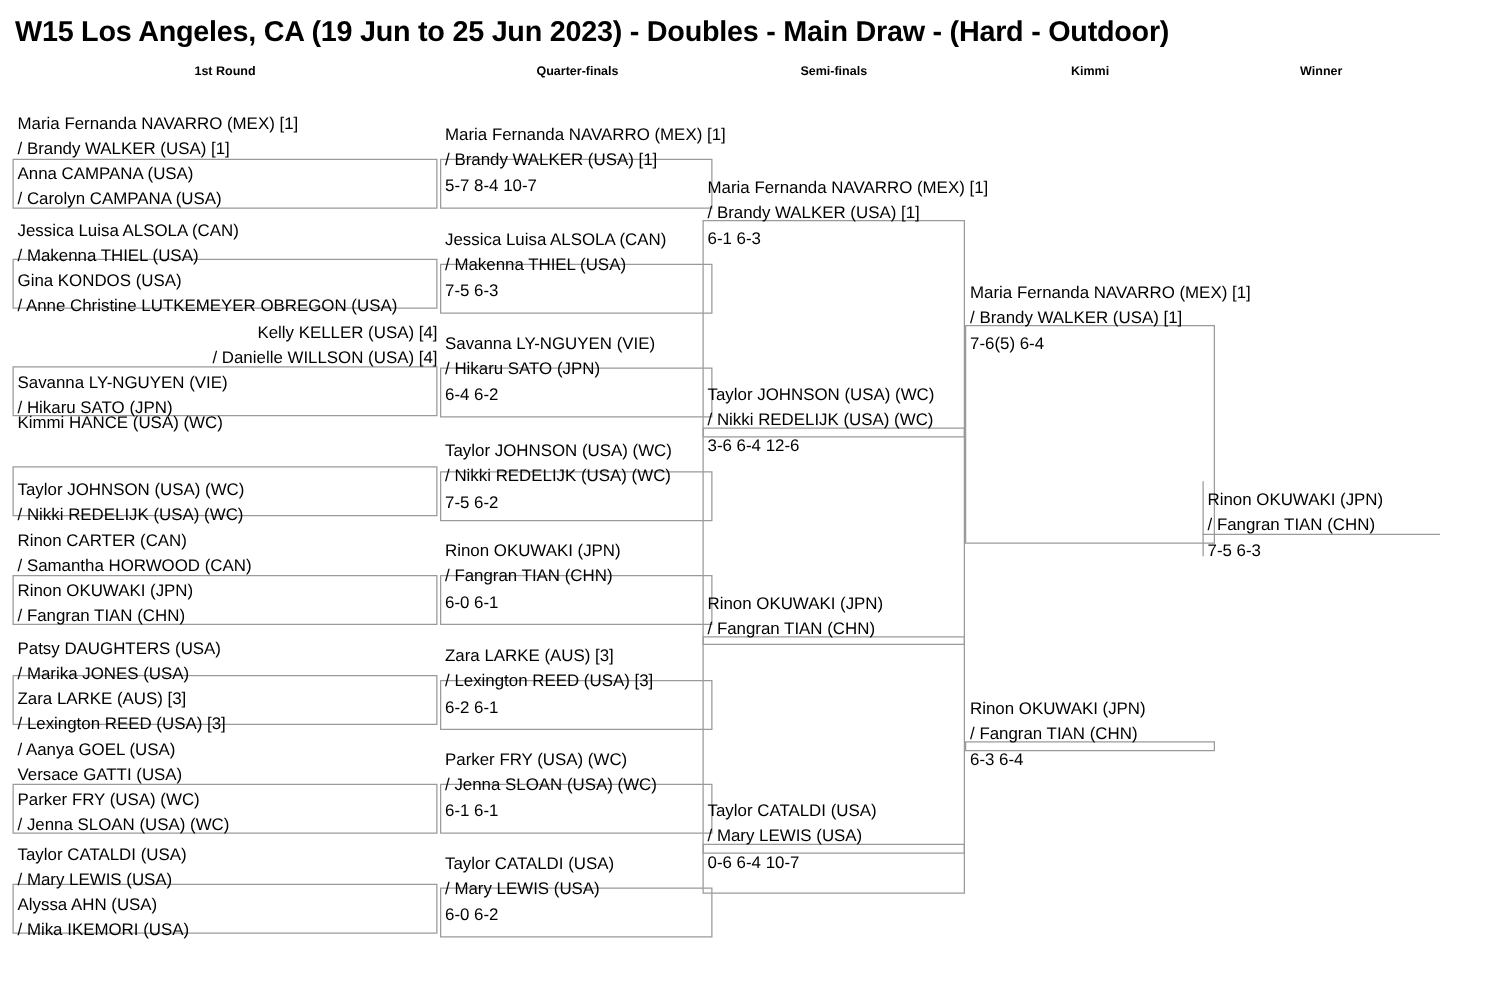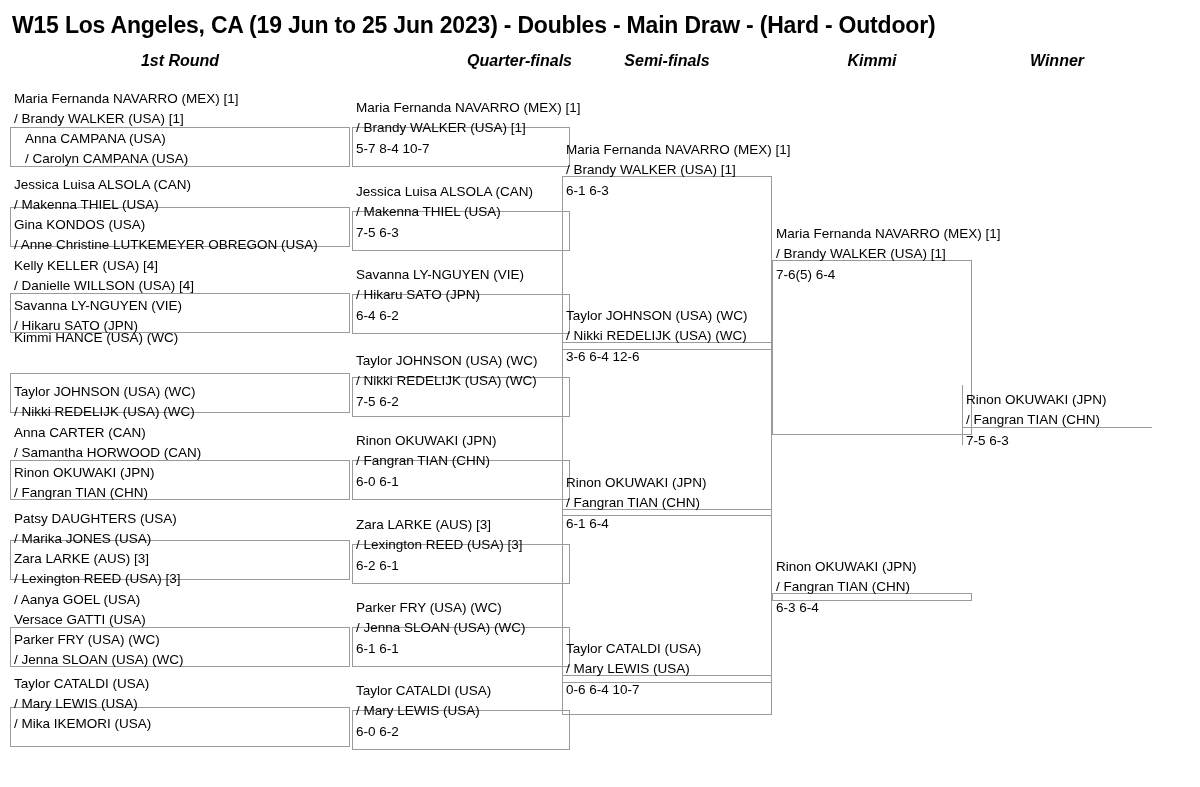--- a/index.html
+++ b/index.html
@@ -22,28 +22,27 @@
     top: 12px;
     font-size: 23px;
     font-weight: bold;
     letter-spacing: -0.2px;
     white-space: nowrap;
   }
 
   .round-header {
     position: absolute;
     top: 52px;
-    font-size: 16px;
+    font-size: 10px;
     font-weight: bold;
     text-align: center;
     white-space: nowrap;
-    font-style: italic;
   }
   #hdr-r1      { left: 10px;  width: 340px; }
-  #hdr-qf      { left: 352px; width: 220px; text-align: right; }
+  #hdr-qf      { left: 352px; width: 220px; }
   #hdr-sf      { left: 562px; width: 210px; }
   #hdr-final   { left: 772px; width: 200px; }
   #hdr-winner  { left: 962px; width: 190px; }
 
   
   .entry {
     position: absolute;
     font-size: 13.5px;
     line-height: 20px;
   }
@@ -119,49 +118,49 @@
 <div class="r1-box" style="top:373px;height:40px;"></div>
 <div class="r1-box" style="top:460px;height:40px;"></div>
 <div class="r1-box" style="top:540px;height:40px;"></div>
 <div class="r1-box" style="top:627px;height:40px;"></div>
 <div class="r1-box" style="top:707px;height:40px;"></div>
 
 <div class="entry r1-entry" style="top:89px;">
   <span class="nm">Maria Fernanda NAVARRO (MEX) [1]</span>
   <span class="nm">/ Brandy WALKER (USA) [1]</span>
 </div>
-<div class="entry r1-entry" style="top:129px;margin-left:11px;">
+<div class="entry r1-entry" style="top:129px;">
   <span class="nm">Anna CAMPANA (USA)</span>
   <span class="nm">/ Carolyn CAMPANA (USA)</span>
 </div>
 <div class="entry r1-entry" style="top:175px;">
   <span class="nm">Jessica Luisa ALSOLA (CAN)</span>
   <span class="nm">/ Makenna THIEL (USA)</span>
 </div>
 <div class="entry r1-entry" style="top:215px;">
   <span class="nm">Gina KONDOS (USA)</span>
   <span class="nm">/ Anne Christine LUTKEMEYER OBREGON (USA)</span>
 </div>
-<div class="entry r1-entry" style="top:256px;">
+<div class="entry r1-entry" style="top:256px;text-align:right;">
   <span class="nm">Kelly KELLER (USA) [4]</span>
   <span class="nm">/ Danielle WILLSON (USA) [4]</span>
 </div>
 <div class="entry r1-entry" style="top:296px;">
   <span class="nm">Savanna LY-NGUYEN (VIE)</span>
   <span class="nm">/ Hikaru SATO (JPN)</span>
 </div>
 <div class="entry r1-entry" style="top:328px;">
   <span class="nm">Kimmi HANCE (USA) (WC)</span>
 </div>
 <div class="entry r1-entry" style="top:382px;">
   <span class="nm">Taylor JOHNSON (USA) (WC)</span>
   <span class="nm">/ Nikki REDELIJK (USA) (WC)</span>
 </div>
 <div class="entry r1-entry" style="top:423px;">
-  <span class="nm">Anna CARTER (CAN)</span>
+  <span class="nm">Rinon CARTER (CAN)</span>
   <span class="nm">/ Samantha HORWOOD (CAN)</span>
 </div>
 <div class="entry r1-entry" style="top:463px;">
   <span class="nm">Rinon OKUWAKI (JPN)</span>
   <span class="nm">/ Fangran TIAN (CHN)</span>
 </div>
 <div class="entry r1-entry" style="top:509px;">
   <span class="nm">Patsy DAUGHTERS (USA)</span>
   <span class="nm">/ Marika JONES (USA)</span>
 </div>
@@ -175,20 +174,21 @@
 </div>
 <div class="entry r1-entry" style="top:630px;">
   <span class="nm">Parker FRY (USA) (WC)</span>
   <span class="nm">/ Jenna SLOAN (USA) (WC)</span>
 </div>
 <div class="entry r1-entry" style="top:674px;">
   <span class="nm">Taylor CATALDI (USA)</span>
   <span class="nm">/ Mary LEWIS (USA)</span>
 </div>
 <div class="entry r1-entry" style="top:714px;">
+  <span class="nm">Alyssa AHN (USA)</span>
   <span class="nm">/ Mika IKEMORI (USA)</span>
 </div>
 
 <div class="bracket-box qf-box" style="top:127px;height:40px;"></div>
 <div class="bracket-box qf-box" style="top:211px;height:40px;"></div>
 <div class="bracket-box qf-box" style="top:294px;height:40px;"></div>
 <div class="bracket-box qf-box" style="top:377px;height:40px;"></div>
 <div class="bracket-box qf-box" style="top:460px;height:40px;"></div>
 <div class="bracket-box qf-box" style="top:544px;height:40px;"></div>
 <div class="bracket-box qf-box" style="top:627px;height:40px;"></div>
@@ -246,21 +246,20 @@
   <span class="score">6-1 6-3</span>
 </div>
 <div class="entry sf-entry" style="top:306px;">
   <span class="nm">Taylor JOHNSON (USA) (WC)</span>
   <span class="nm">/ Nikki REDELIJK (USA) (WC)</span>
   <span class="score">3-6 6-4 12-6</span>
 </div>
 <div class="entry sf-entry" style="top:473px;">
   <span class="nm">Rinon OKUWAKI (JPN)</span>
   <span class="nm">/ Fangran TIAN (CHN)</span>
-  <span class="score">6-1 6-4</span>
 </div>
 <div class="entry sf-entry" style="top:639px;">
   <span class="nm">Taylor CATALDI (USA)</span>
   <span class="nm">/ Mary LEWIS (USA)</span>
   <span class="score">0-6 6-4 10-7</span>
 </div>
 
 <div class="bracket-box fi-box" style="top:260px;height:175px;"></div>
 <div class="bracket-box fi-box" style="top:593px;height:8px;"></div>
 

